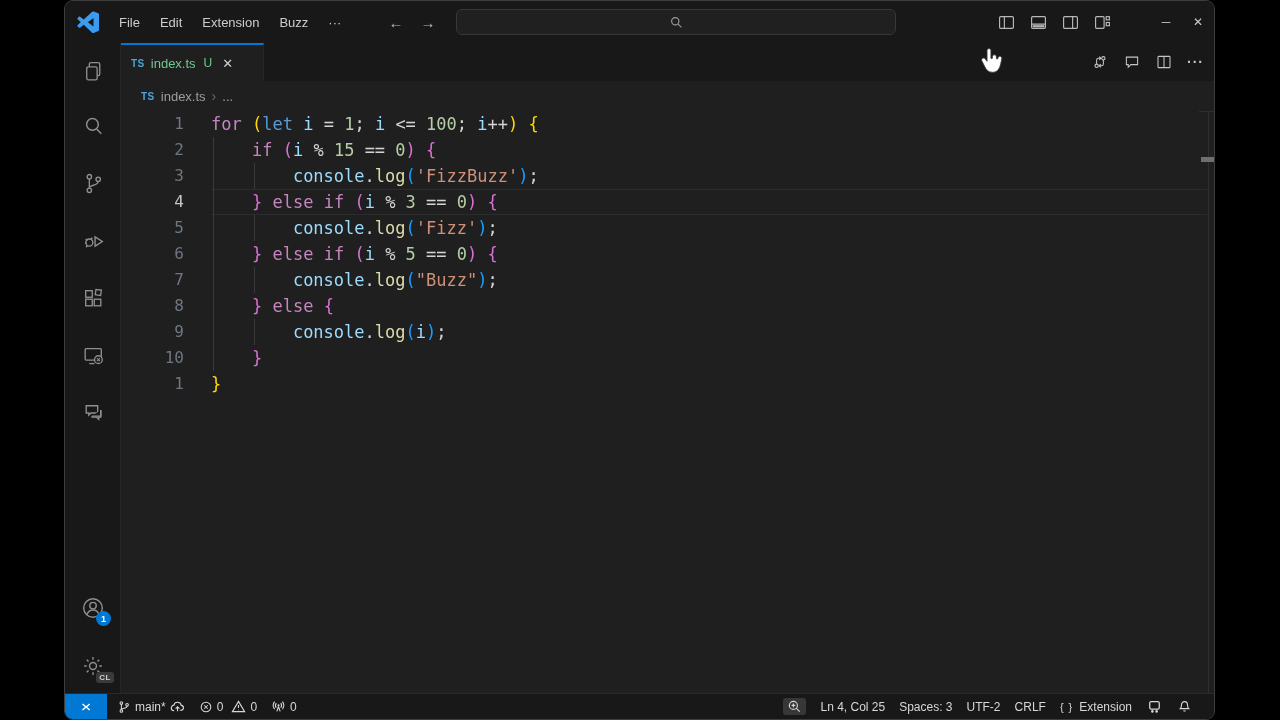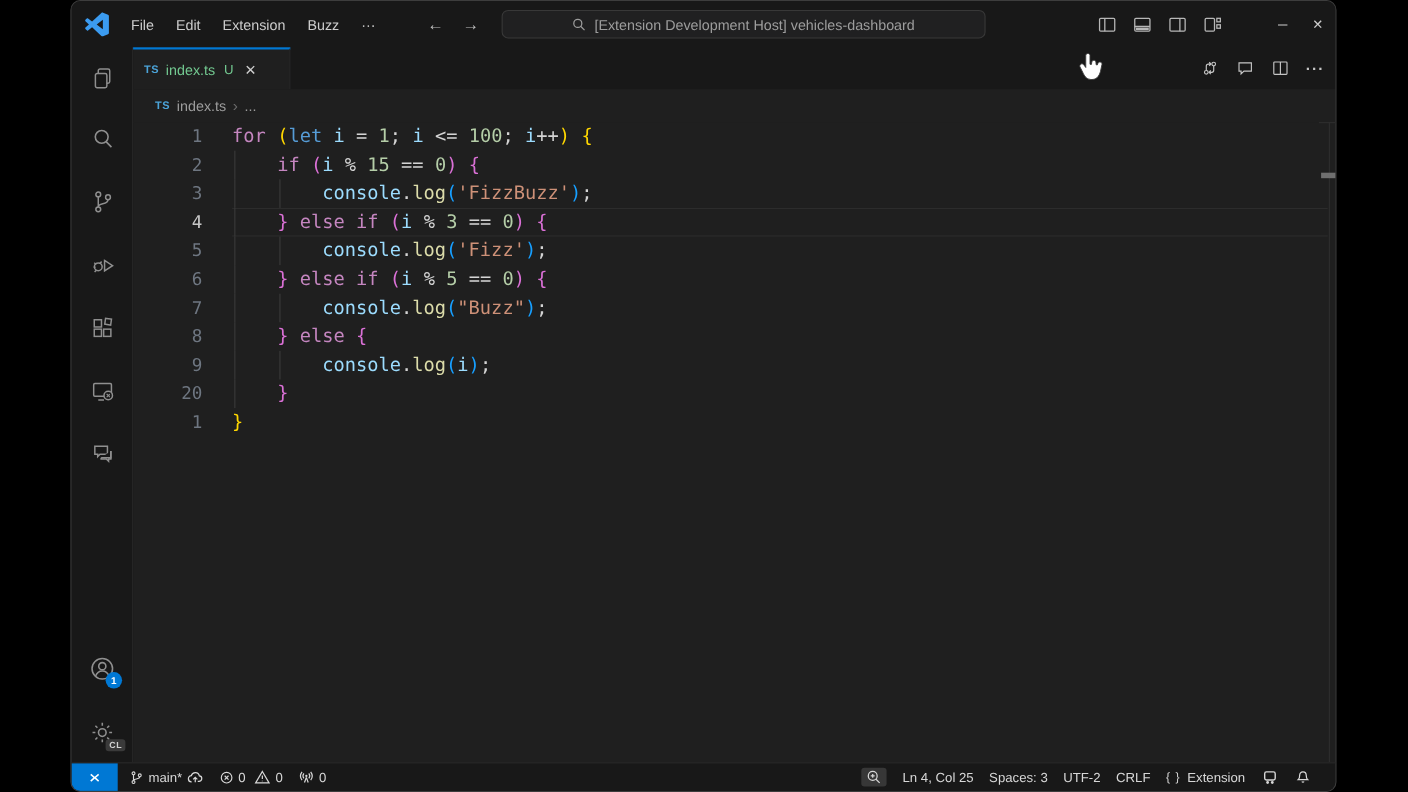--- a/index.html
+++ b/index.html
@@ -96,21 +96,20 @@
     </div>
     <div class="nav-arrows">
       <span class="nav-btn">←</span>
       <span class="nav-btn">→</span>
     </div>
     <div class="searchbox">
       <svg width="13" height="13" viewBox="0 0 16 16" fill="none" stroke="#9d9d9d" stroke-width="1.4">
         <circle cx="6.5" cy="6.5" r="4.5"></circle>
           <line x1="10" y1="10" x2="14" y2="14"></line>
       </svg>
-      <span>[Extension Development Host] vehicles-dashboard</span>
     </div>
     <div class="layout-controls">
       <svg width="17" height="17" viewBox="0 0 16 16" fill="none" stroke="#b7b7b7" stroke-width="1.1">
         <rect x="1.5" y="2.5" width="13" height="11" rx="1"></rect>
           <line x1="6" y1="2.5" x2="6" y2="13.5"></line>
       </svg>
       <svg width="17" height="17" viewBox="0 0 16 16" fill="none" stroke="#b7b7b7" stroke-width="1.1">
         <rect x="1.5" y="2.5" width="13" height="11" rx="1"></rect>
           <line x1="1.5" y1="9.5" x2="14.5" y2="9.5"></line>
           <rect x="2.5" y="10.5" width="11" height="2" fill="#b7b7b7" stroke="none"></rect>
@@ -236,21 +235,21 @@
     <div>
         <div class="ln-num" style="top: 0px;">1</div>
         <div class="ln-num" style="top: 26px;">2</div>
         <div class="ln-num" style="top: 52px;">3</div>
         <div class="ln-num active" style="top: 78px;">4</div>
         <div class="ln-num" style="top: 104px;">5</div>
         <div class="ln-num" style="top: 130px;">6</div>
         <div class="ln-num" style="top: 156px;">7</div>
         <div class="ln-num" style="top: 182px;">8</div>
         <div class="ln-num" style="top: 208px;">9</div>
-        <div class="ln-num" style="top: 234px;">20</div>
+        <div class="ln-num" style="top: 234px;">10</div>
         <div class="ln-num" style="top: 260px;">1</div>
       </div>
     <div>
         <div class="code-row" style="top: 0px;"><span style="color: rgb(197, 134, 192);">for</span><span style="color: rgb(212, 212, 212);"> </span><span style="color: rgb(255, 215, 0);">(</span><span style="color: rgb(86, 156, 214);">let</span><span style="color: rgb(212, 212, 212);"> </span><span style="color: rgb(156, 220, 254);">i</span><span style="color: rgb(212, 212, 212);"> = </span><span style="color: rgb(181, 206, 168);">1</span><span style="color: rgb(212, 212, 212);">; </span><span style="color: rgb(156, 220, 254);">i</span><span style="color: rgb(212, 212, 212);"> &lt;= </span><span style="color: rgb(181, 206, 168);">100</span><span style="color: rgb(212, 212, 212);">; </span><span style="color: rgb(156, 220, 254);">i</span><span style="color: rgb(212, 212, 212);">++</span><span style="color: rgb(255, 215, 0);">)</span><span style="color: rgb(212, 212, 212);"> </span><span style="color: rgb(255, 215, 0);">{</span></div>
         <div class="code-row" style="top: 26px;"><div class="indent-guide" style="left: 2px;"></div><span style="color: rgb(212, 212, 212);">    </span><span style="color: rgb(197, 134, 192);">if</span><span style="color: rgb(212, 212, 212);"> </span><span style="color: rgb(218, 112, 214);">(</span><span style="color: rgb(156, 220, 254);">i</span><span style="color: rgb(212, 212, 212);"> % </span><span style="color: rgb(181, 206, 168);">15</span><span style="color: rgb(212, 212, 212);"> == </span><span style="color: rgb(181, 206, 168);">0</span><span style="color: rgb(218, 112, 214);">)</span><span style="color: rgb(212, 212, 212);"> </span><span style="color: rgb(218, 112, 214);">{</span></div>
         <div class="code-row" style="top: 52px;"><div class="indent-guide" style="left: 2px;"></div><div class="indent-guide" style="left: 42.94px;"></div><span style="color: rgb(212, 212, 212);">        </span><span style="color: rgb(156, 220, 254);">console</span><span style="color: rgb(212, 212, 212);">.</span><span style="color: rgb(220, 220, 170);">log</span><span style="color: rgb(23, 159, 255);">(</span><span style="color: rgb(206, 145, 120);">'FizzBuzz'</span><span style="color: rgb(23, 159, 255);">)</span><span style="color: rgb(212, 212, 212);">;</span></div>
         <div class="code-row" style="top: 78px;"><div class="indent-guide" style="left: 2px;"></div><span style="color: rgb(212, 212, 212);">    </span><span style="color: rgb(218, 112, 214);">}</span><span style="color: rgb(212, 212, 212);"> </span><span style="color: rgb(197, 134, 192);">else</span><span style="color: rgb(212, 212, 212);"> </span><span style="color: rgb(197, 134, 192);">if</span><span style="color: rgb(212, 212, 212);"> </span><span style="color: rgb(218, 112, 214);">(</span><span style="color: rgb(156, 220, 254);">i</span><span style="color: rgb(212, 212, 212);"> % </span><span style="color: rgb(181, 206, 168);">3</span><span style="color: rgb(212, 212, 212);"> == </span><span style="color: rgb(181, 206, 168);">0</span><span style="color: rgb(218, 112, 214);">)</span><span style="color: rgb(212, 212, 212);"> </span><span style="color: rgb(218, 112, 214);">{</span></div>
         <div class="code-row" style="top: 104px;"><div class="indent-guide" style="left: 2px;"></div><div class="indent-guide" style="left: 42.94px;"></div><span style="color: rgb(212, 212, 212);">        </span><span style="color: rgb(156, 220, 254);">console</span><span style="color: rgb(212, 212, 212);">.</span><span style="color: rgb(220, 220, 170);">log</span><span style="color: rgb(23, 159, 255);">(</span><span style="color: rgb(206, 145, 120);">'Fizz'</span><span style="color: rgb(23, 159, 255);">)</span><span style="color: rgb(212, 212, 212);">;</span></div>
         <div class="code-row" style="top: 130px;"><div class="indent-guide" style="left: 2px;"></div><span style="color: rgb(212, 212, 212);">    </span><span style="color: rgb(218, 112, 214);">}</span><span style="color: rgb(212, 212, 212);"> </span><span style="color: rgb(197, 134, 192);">else</span><span style="color: rgb(212, 212, 212);"> </span><span style="color: rgb(197, 134, 192);">if</span><span style="color: rgb(212, 212, 212);"> </span><span style="color: rgb(218, 112, 214);">(</span><span style="color: rgb(156, 220, 254);">i</span><span style="color: rgb(212, 212, 212);"> % </span><span style="color: rgb(181, 206, 168);">5</span><span style="color: rgb(212, 212, 212);"> == </span><span style="color: rgb(181, 206, 168);">0</span><span style="color: rgb(218, 112, 214);">)</span><span style="color: rgb(212, 212, 212);"> </span><span style="color: rgb(218, 112, 214);">{</span></div>
         <div class="code-row" style="top: 156px;"><div class="indent-guide" style="left: 2px;"></div><div class="indent-guide" style="left: 42.94px;"></div><span style="color: rgb(212, 212, 212);">        </span><span style="color: rgb(156, 220, 254);">console</span><span style="color: rgb(212, 212, 212);">.</span><span style="color: rgb(220, 220, 170);">log</span><span style="color: rgb(23, 159, 255);">(</span><span style="color: rgb(206, 145, 120);">"Buzz"</span><span style="color: rgb(23, 159, 255);">)</span><span style="color: rgb(212, 212, 212);">;</span></div>

